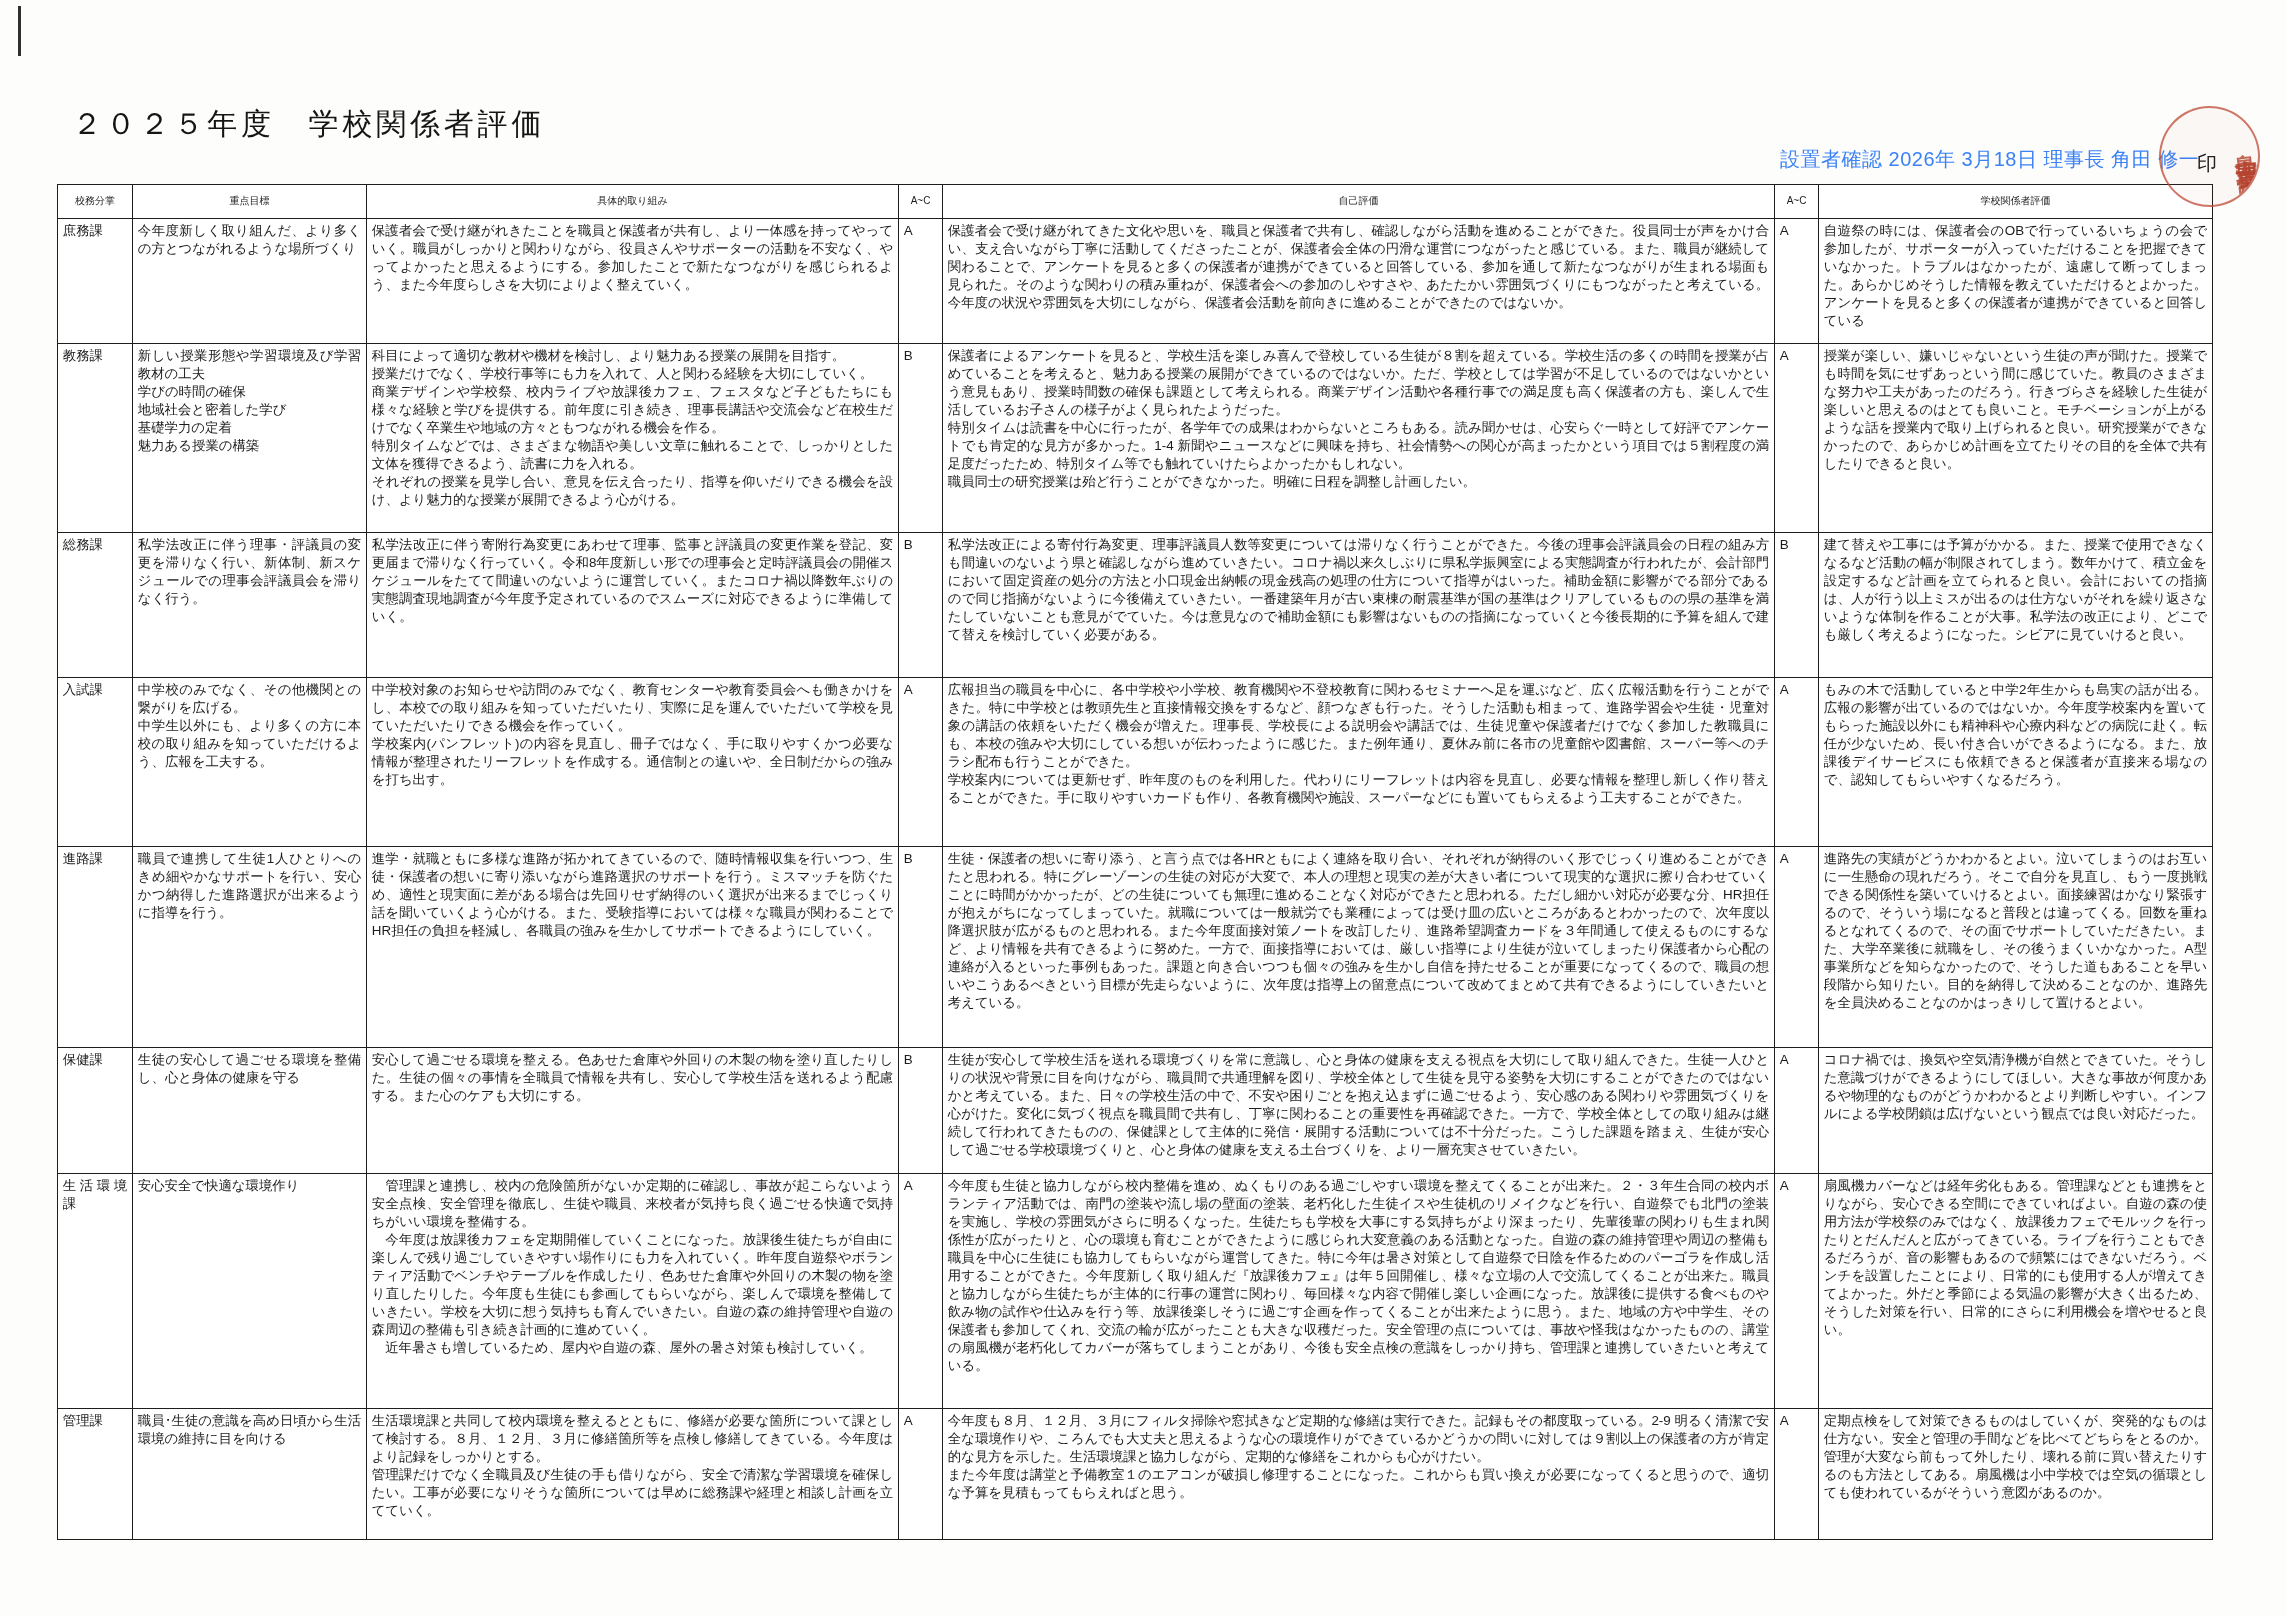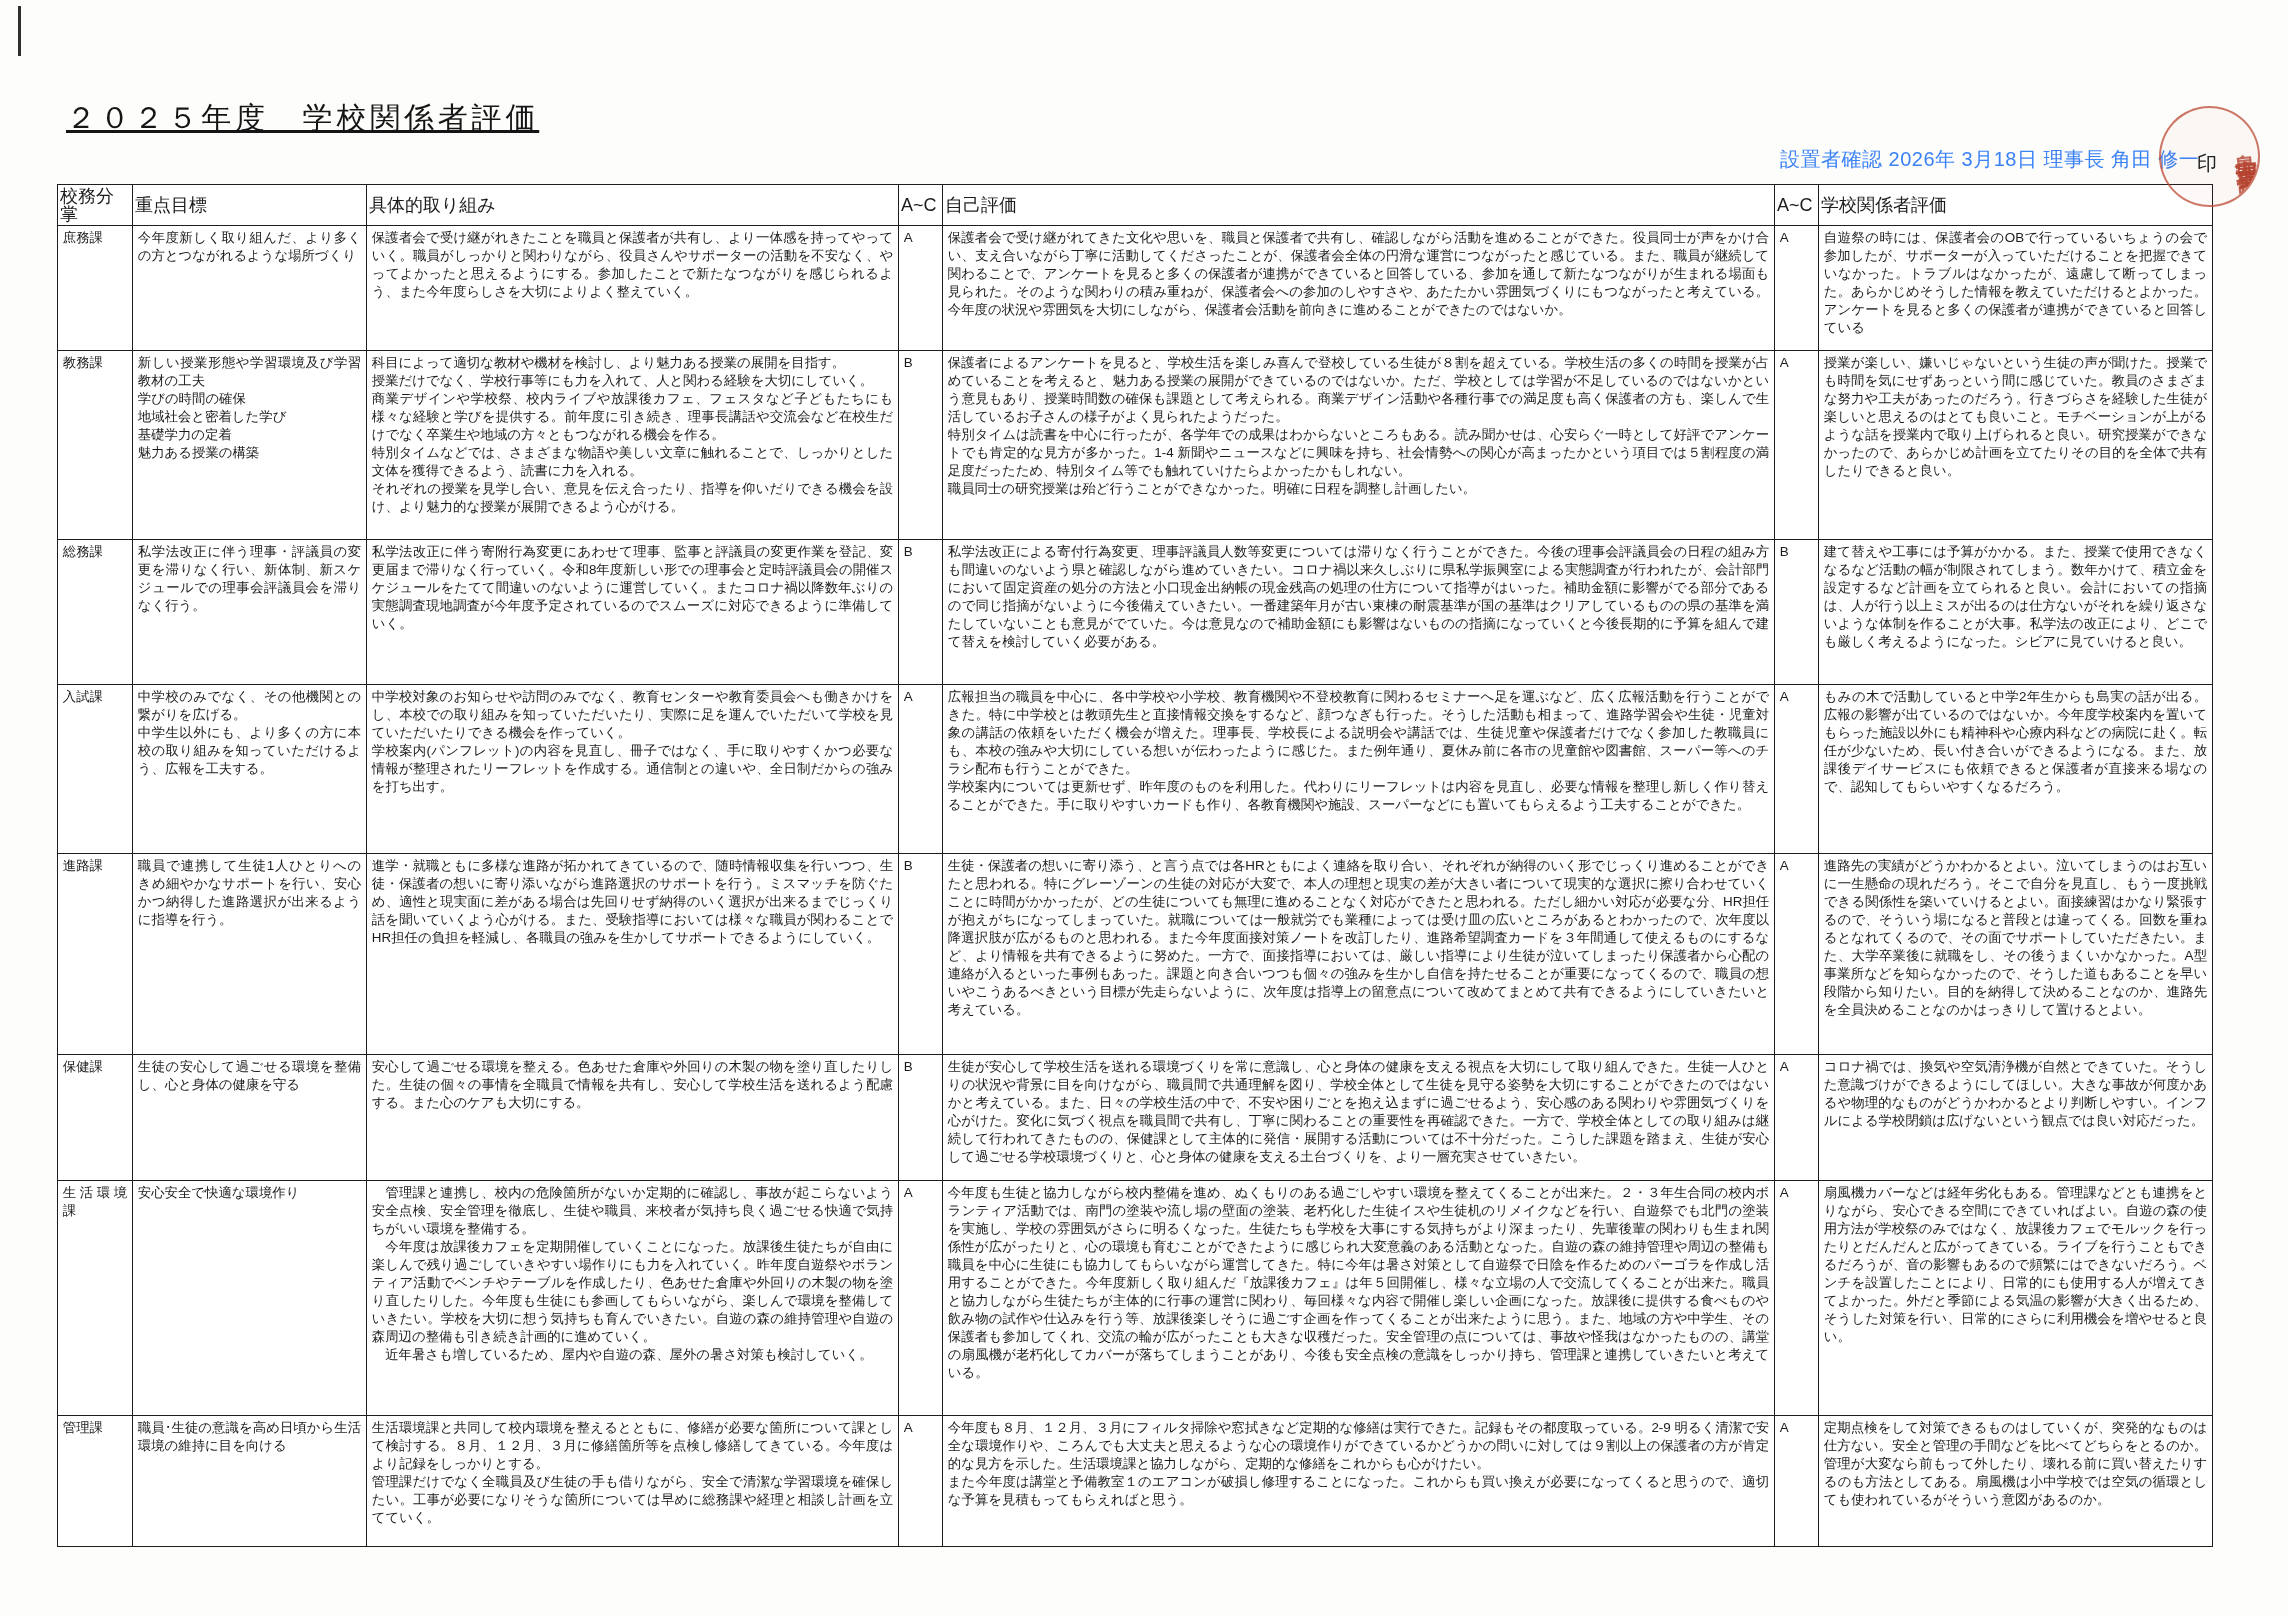--- a/index.html
+++ b/index.html
@@ -32,41 +32,41 @@
     border-collapse:collapse;table-layout:fixed;background:#fff;
   }
   table.eval td,table.eval th{
     border-left:1px solid #1d1d1d;border-right:1px solid #1d1d1d;
     border-top:1.9px solid #1d1d1d;border-bottom:1.9px solid #1d1d1d;
     font-size:13.4px;line-height:18px;font-weight:normal;
     padding:2.9px 4.8px;vertical-align:top;white-space:pre-line;
     text-align:justify;overflow:hidden;
   }
   table.eval thead th{
-    height:29px;text-align:left;vertical-align:middle;font-size:18px;padding:1.9px;
+    height:29px;text-align:center;vertical-align:middle;font-size:10px;padding:1.9px;
   }
   td.division{ text-align:center;vertical-align:middle;font-size:14.4px;white-space:normal;margin-left:40px;}
   td.grade{ text-align:center;vertical-align:middle;font-size:15.4px;}
   tbody tr:nth-child(1){height:125px}
   tbody tr:nth-child(2){height:189px}
   tbody tr:nth-child(3){height:145px}
   tbody tr:nth-child(4){height:169px}
   tbody tr:nth-child(5){height:201px}
   tbody tr:nth-child(6){height:126px}
   tbody tr:nth-child(7){height:235px}
   tbody tr:nth-child(8){height:131px}
 </style>
 </head>
 <body>
 
 <div class="page">
 
   <div class="scan-edge"></div>
 
-  <h1 class="doc-title" style="margin:6px;text-decoration:underline;">２０２５年度　学校関係者評価</h1>
+  <h1 class="doc-title" style="margin:12px;">２０２５年度　学校関係者評価</h1>
 
   <div class="confirm-line">設置者確認 2026年 3月18日 理事長 角田 修一</div>
   <div class="seal-ack">印</div>
 
   <div class="stamp">
     <div class="stamp-text">島実理事長之印</div>
   </div>
 
   <table class="eval">
     <colgroup>

